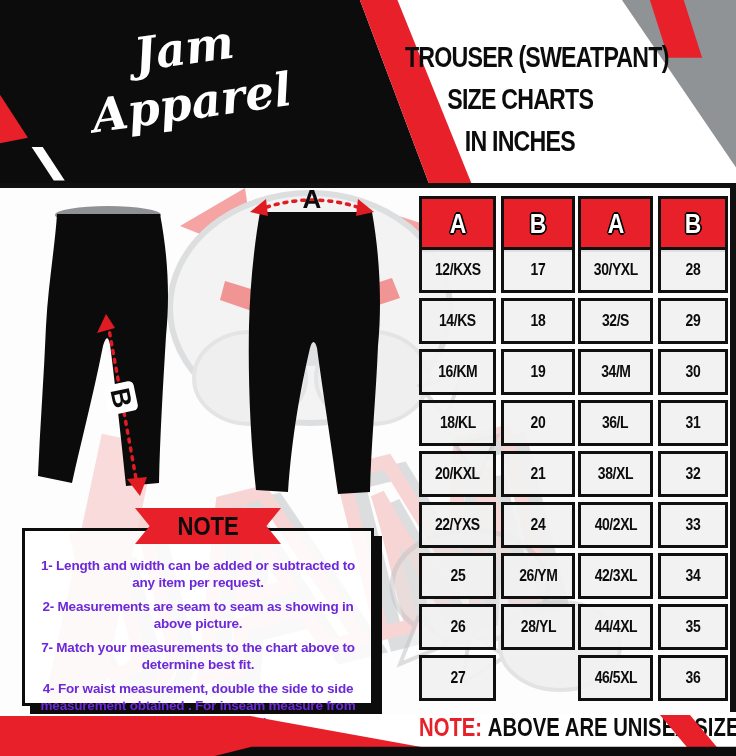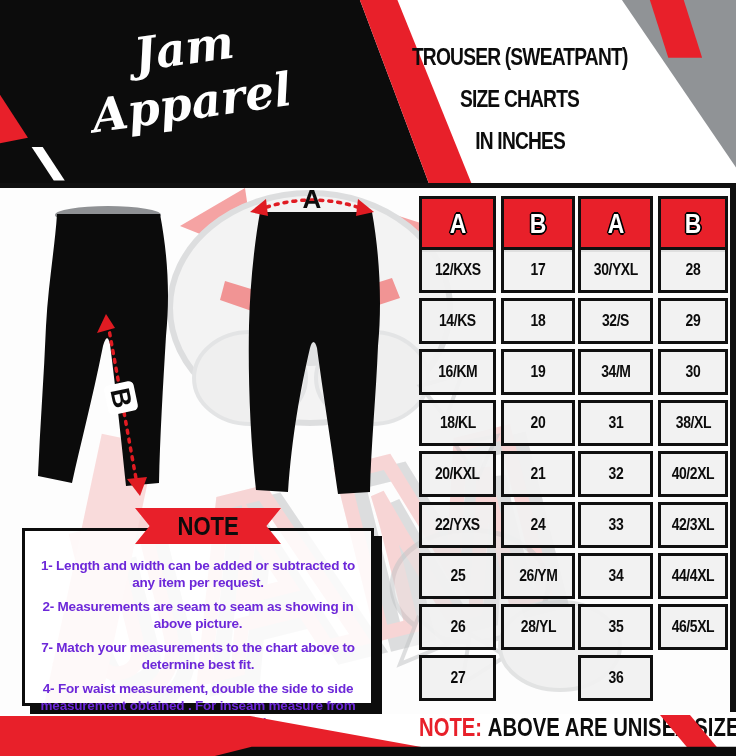--- a/index.html
+++ b/index.html
@@ -22,21 +22,21 @@
   .hdr-whitestripe{position:absolute;inset:0;background:#ffffff;
     clip-path:polygon(4.3% 79%,5.8% 79%,8.8% 97%,7.3% 97%);}
   .brand{
     position:absolute;left:68px;top:22px;width:240px;text-align:center;
     transform:rotate(-8deg);color:#ffffff;
     font-family:"DejaVu Serif",serif;font-style:italic;font-weight:600;
   }
   .brand .l1{font-size:46px;line-height:52px;}
   .brand .l2{font-size:46px;line-height:58px;}
   .title-block{position:absolute;left:372px;top:36px;width:296px;text-align:center;color:#0c0c0c;}
-  .title-block div{font-weight:bold;font-size:24px;line-height:42px;letter-spacing:-1px;}
+  .title-block div{font-weight:bold;font-size:29px;line-height:42px;letter-spacing:-1px;}
   .cond{display:inline-block;transform:scaleX(0.8);transform-origin:center;white-space:nowrap;}
   .condL{display:inline-block;transform:scaleX(0.78);transform-origin:left center;white-space:nowrap;}
 
   
   .main-topline{position:absolute;left:0;top:183px;width:736px;height:5px;background:#101010;}
   .main-rightline{position:absolute;left:730px;top:183px;width:6px;height:529px;background:#101010;}
   .main-bg{position:absolute;left:0;top:186px;width:736px;height:528px;background:#fdfdfd;}
   .mascot,.pants{position:absolute;left:0;top:186px;width:736px;height:528px;}
 
   
@@ -252,20 +252,23 @@
   <div class="cell">
       <span>29</span>
     </div>
   <div class="cell">
       <span>34/M</span>
     </div>
   <div class="cell">
       <span>30</span>
     </div>
   <div class="cell">
+      <span>36/L</span>
+    </div>
+  <div class="cell">
       <span>31</span>
     </div>
   <div class="cell">
       <span>38/XL</span>
     </div>
   <div class="cell">
       <span>32</span>
     </div>
   <div class="cell">
       <span>40/2XL</span>

